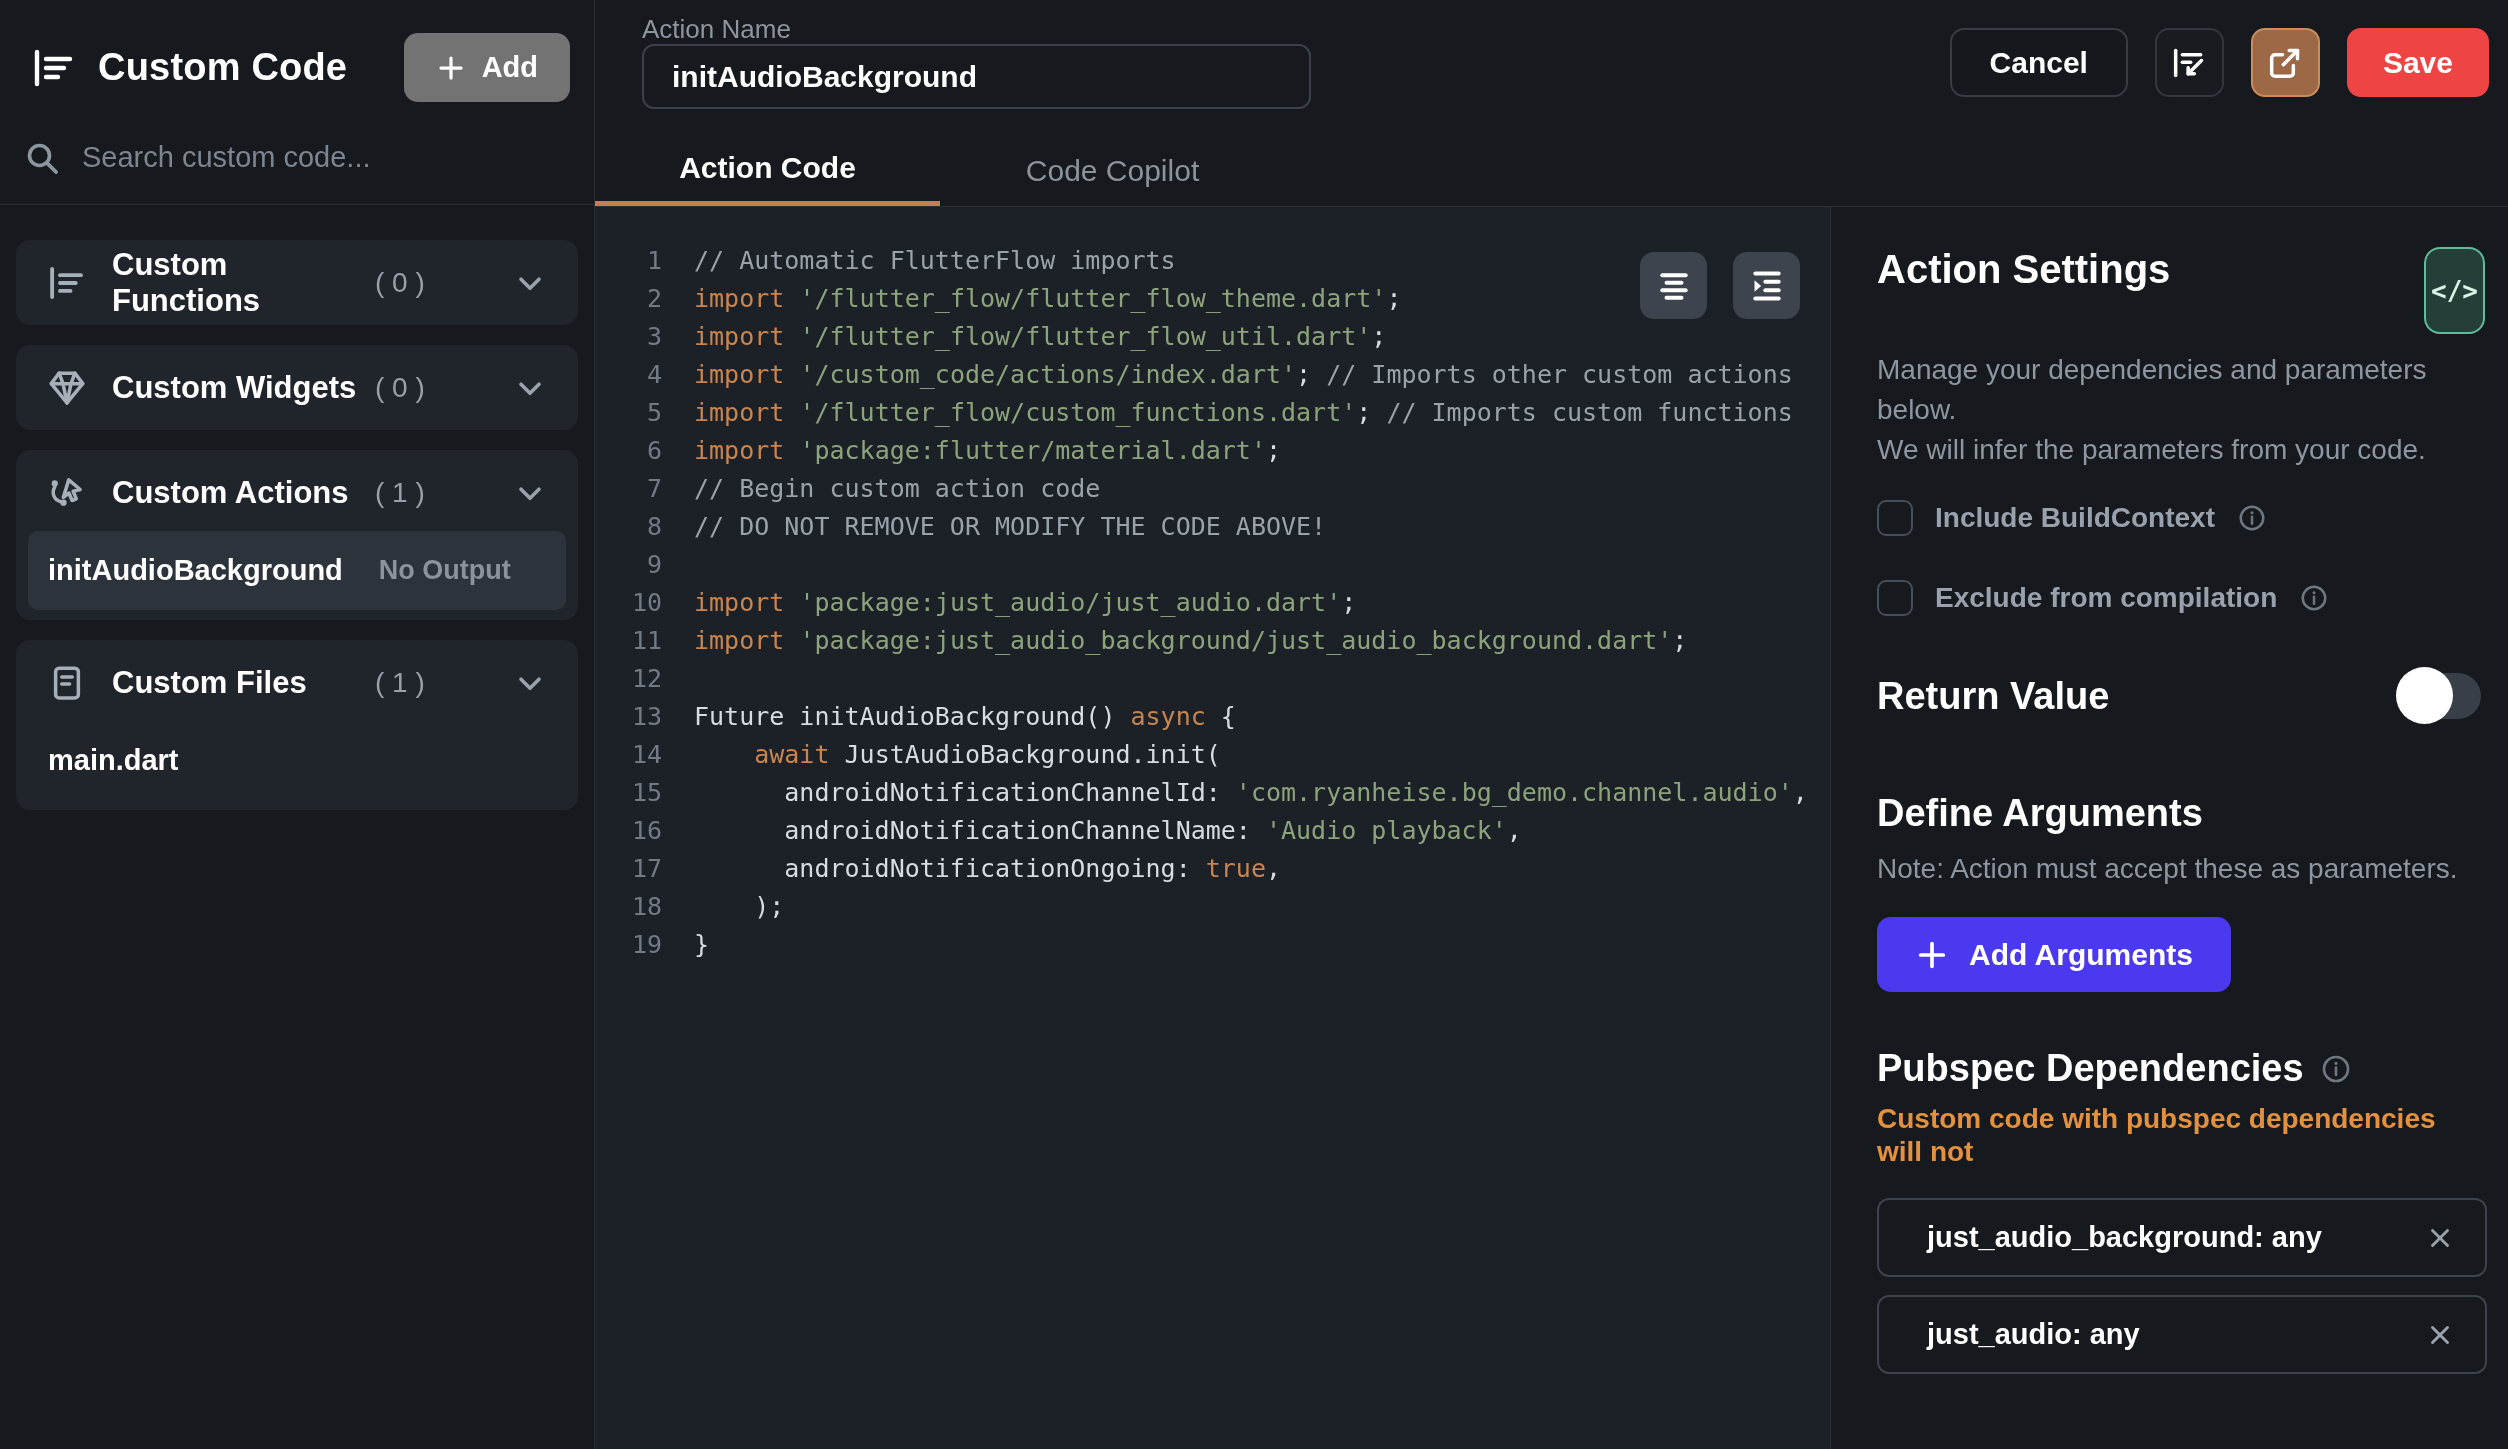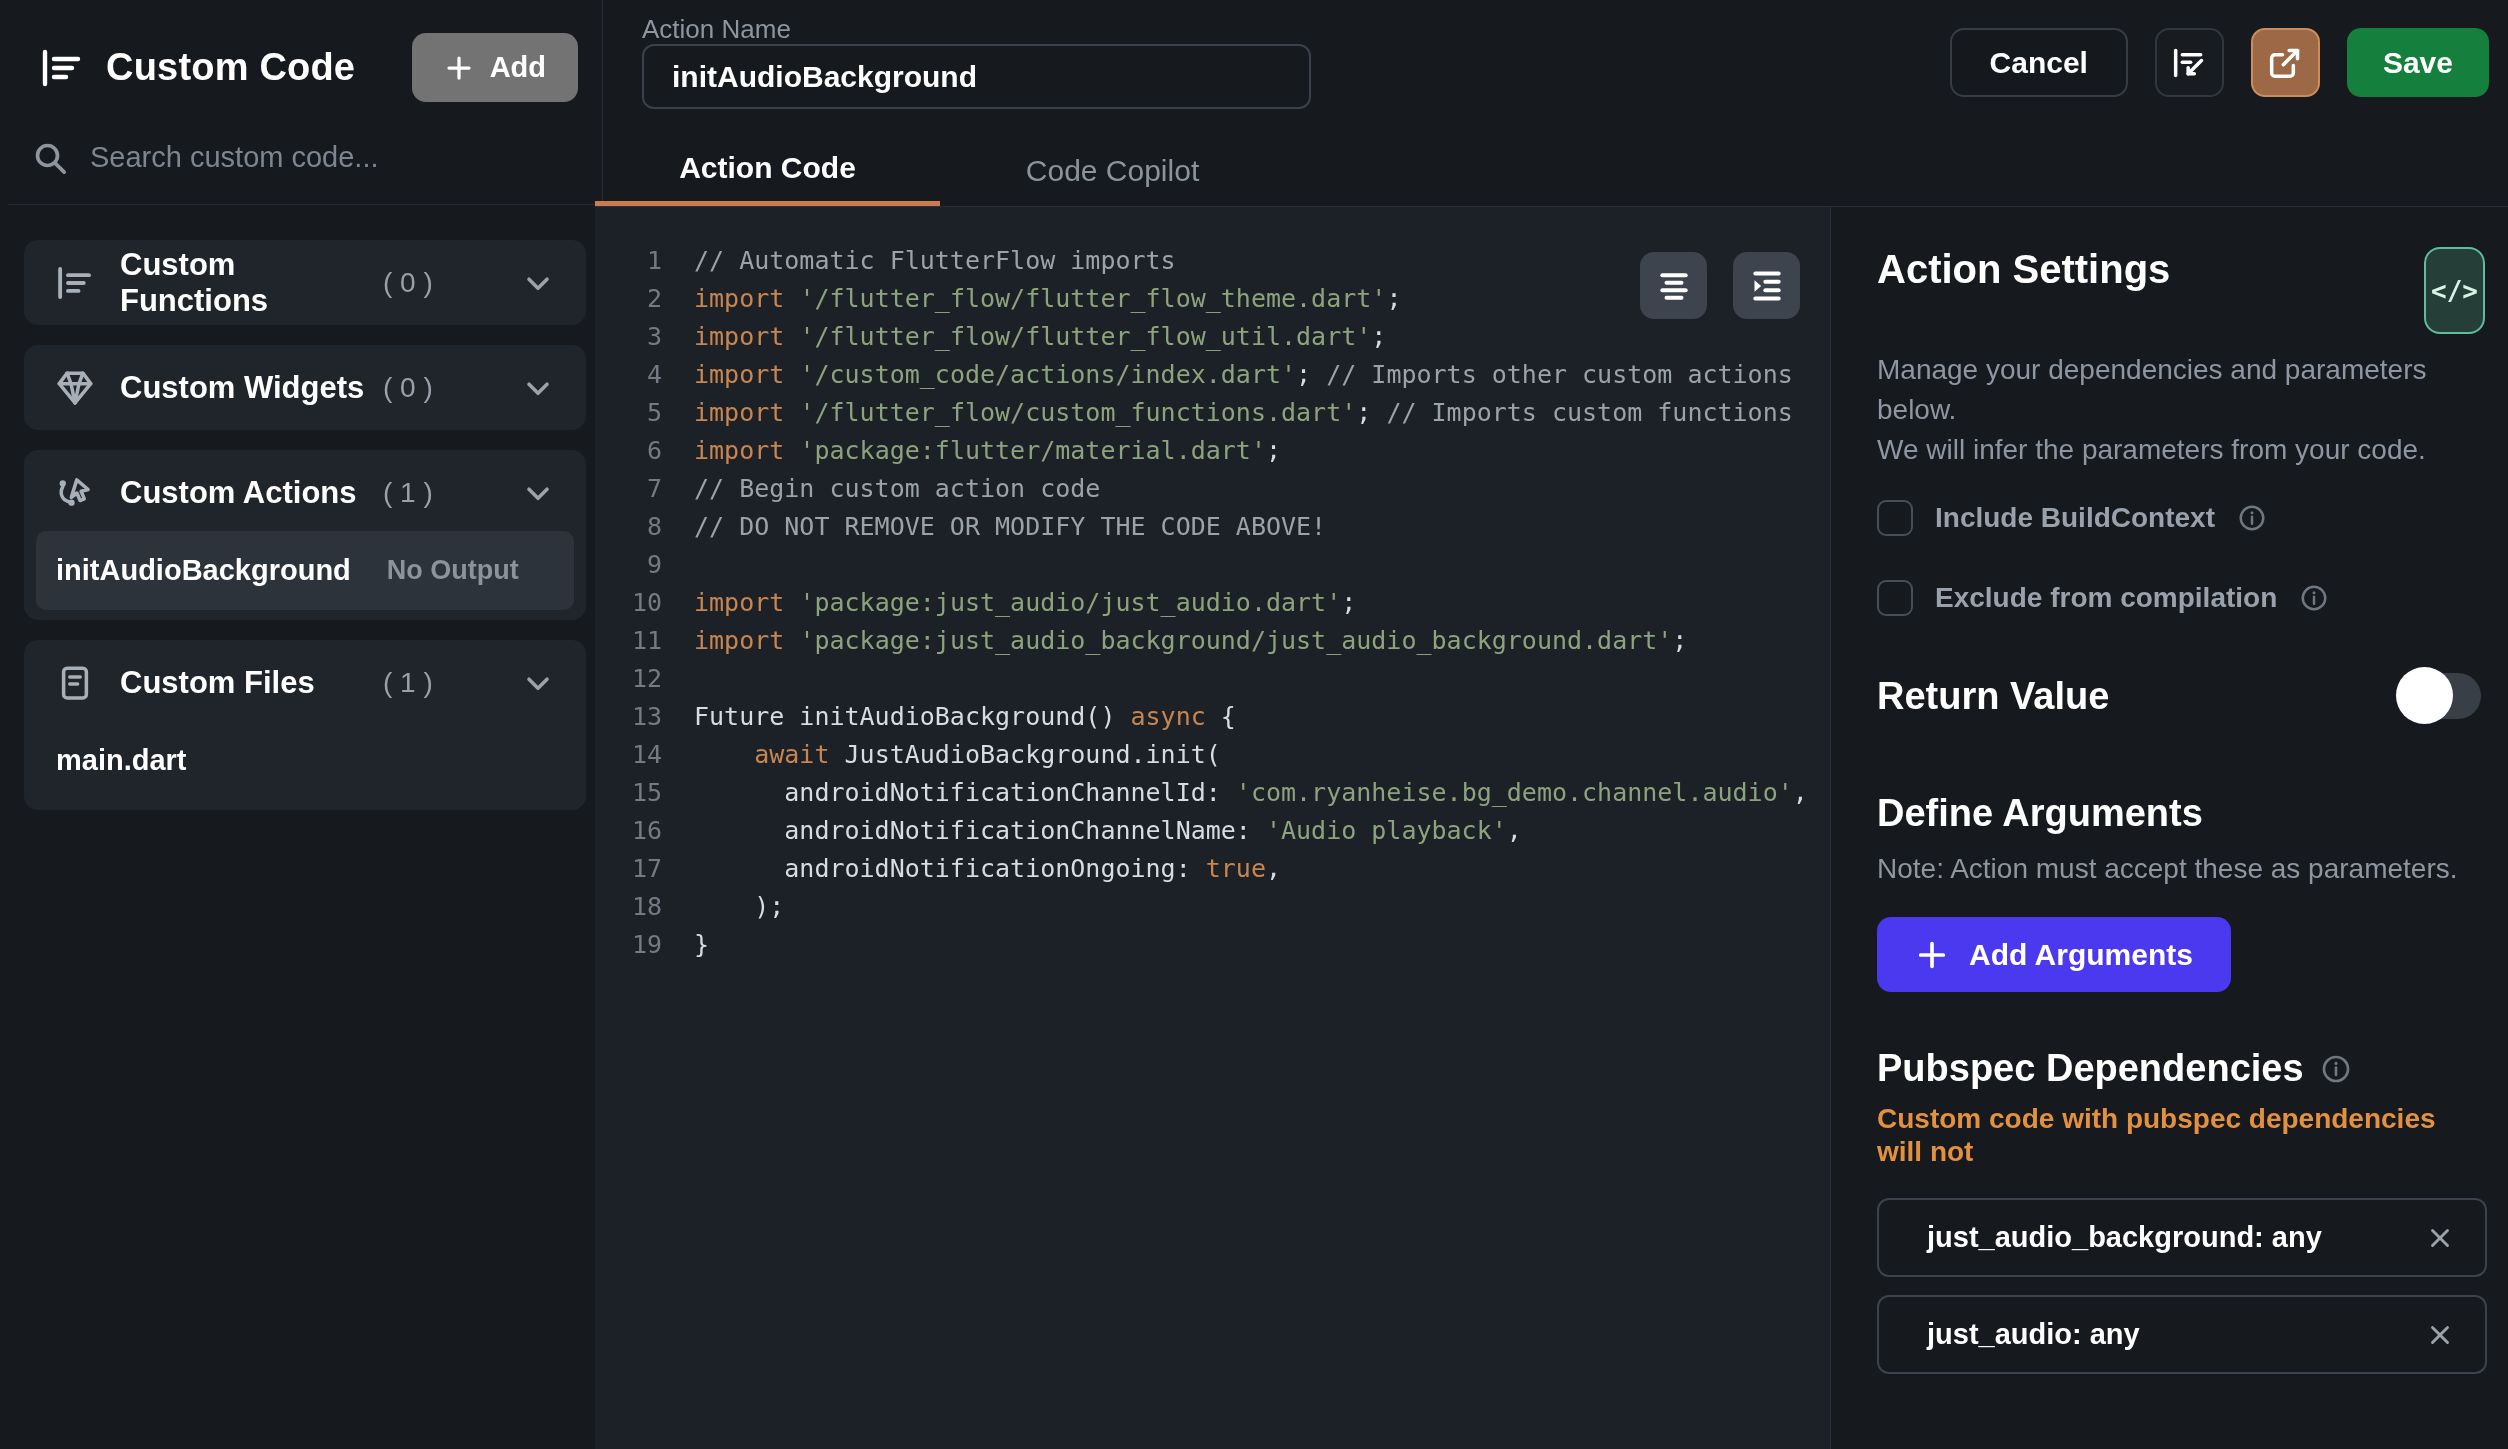--- a/index.html
+++ b/index.html
@@ -1,21 +1,21 @@
 <!DOCTYPE html>
 <html><head>
 <meta charset="utf-8">
 <style>
   * { margin:0; padding:0; box-sizing:border-box; }
   html,body { background:#101317; }
   body { font-family:"Liberation Sans", sans-serif; }
   .app { position:relative; width:2509px; height:1449px; background:#16191d; overflow:hidden; }
 
   
-  .sidebar { position:absolute; left:8px; top:0; width:595px; height:1449px; background:#16191d; border-right:1px solid #2b3036; }
+  .sidebar { position:absolute; left:0; top:0; width:595px; height:1449px; background:#16191d; border-right:1px solid #2b3036; }
   .sb-header { display:flex; align-items:center; padding:24px 24px 0 30px; height:111px; }
   .sb-title { color:#ffffff; font-size:38px; font-weight:700; margin-left:20px; letter-spacing:0.2px; }
   .btn { border:none; cursor:pointer; display:flex; align-items:center; justify-content:center; }
   .add-btn { margin-left:auto; height:69px; padding:0 32px; border-radius:14px; background:#737373; color:#fff; font-size:29px; font-weight:700; gap:16px; }
   .sb-search { display:flex; align-items:center; height:94px; padding:0 24px 0 22px; border-bottom:1px solid #262b31; }
   .sb-search input { flex:1; margin-left:20px; background:transparent; border:none; outline:none; color:#e6e9ec; font-size:29px; font-family:"Liberation Sans",sans-serif; }
   .sb-search input::placeholder { color:#7d8690; }
   .sb-cards { padding:35px 16px 0 16px; display:flex; flex-direction:column; gap:20px; }
   .card { background:#20252b; border-radius:14px; padding:10px 12px; }
   .card-head { display:flex; align-items:center; height:65px; padding:0 18px; cursor:pointer; }
@@ -31,21 +31,21 @@
   .topbar { position:absolute; left:595px; top:0; width:1914px; height:207px; border-bottom:1px solid #2b3036; }
   .an-label { position:absolute; left:47px; top:14px; color:#8d959f; font-size:26px; }
   .an-input { position:absolute; left:47px; top:44px; width:669px; height:65px; background:transparent; border:2px solid #3a414b; border-radius:12px; color:#ffffff; font-size:30px; font-weight:700; padding:0 28px; outline:none; font-family:"Liberation Sans",sans-serif; }
   .tabs { position:absolute; left:0; bottom:0; display:flex; }
   .tab { width:345px; height:71px; display:flex; align-items:center; justify-content:center; font-size:30px; color:#8b939b; cursor:pointer; }
   .tab.active { color:#ffffff; font-weight:700; border-bottom:5px solid #c87c50; }
   .top-actions { position:absolute; right:20px; top:28px; display:flex; align-items:center; gap:27px; }
   .cancel-btn { height:69px; padding:0 38px; background:#15181c; border:2px solid #363d45; border-radius:14px; color:#fff; font-size:30px; font-weight:700;margin-left:40px; }
   .icon-btn { width:69px; height:69px; border-radius:14px; background:#181b20; border:2px solid #30373f; }
   .icon-btn.orange { background:#9c6845; border:2px solid #cb8d5a; }
-  .save-btn { height:69px; padding:0 36px; background:#15803d; border-radius:14px; color:#fff; font-size:30px; font-weight:700; }
+  .save-btn { height:69px; padding:0 36px; background:#ef4444; border-radius:14px; color:#fff; font-size:30px; font-weight:700; }
 
   
   .editor { position:absolute; left:595px; top:207px; width:1235px; height:1242px; background:#1c2128; overflow:hidden; }
   .code-wrap { padding-top:35px; }
   .code-line { display:flex; height:38px; line-height:38px; font-family:"DejaVu Sans Mono", monospace; font-size:25px; white-space:pre; }
   .ln { width:67px; text-align:right; color:#727a84; flex:none; }
   .lc { padding-left:32px; }
   .tok-cm { color:#9aa2aa; }
   .tok-kw { color:#c9854f; }
   .tok-str { color:#8da37c; }

